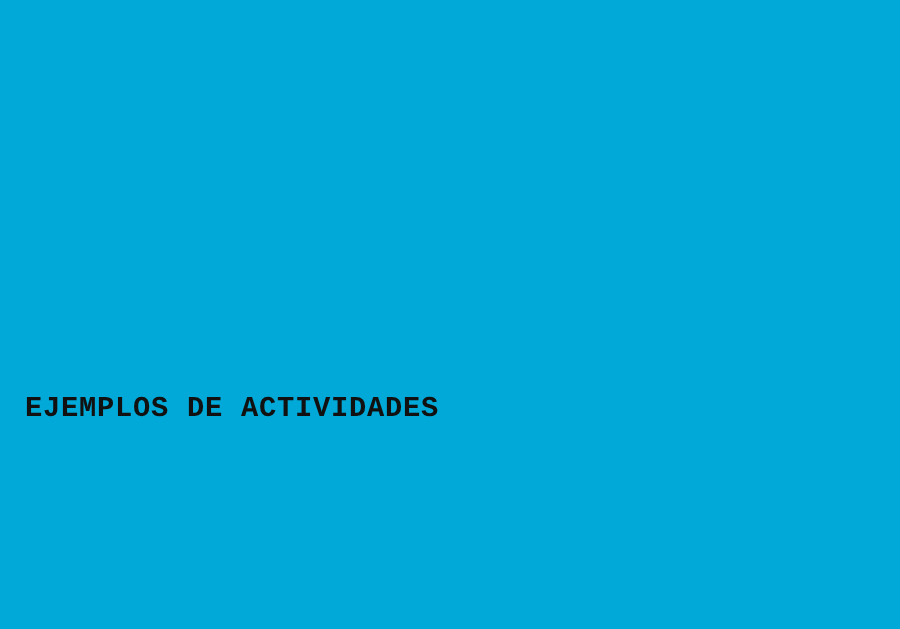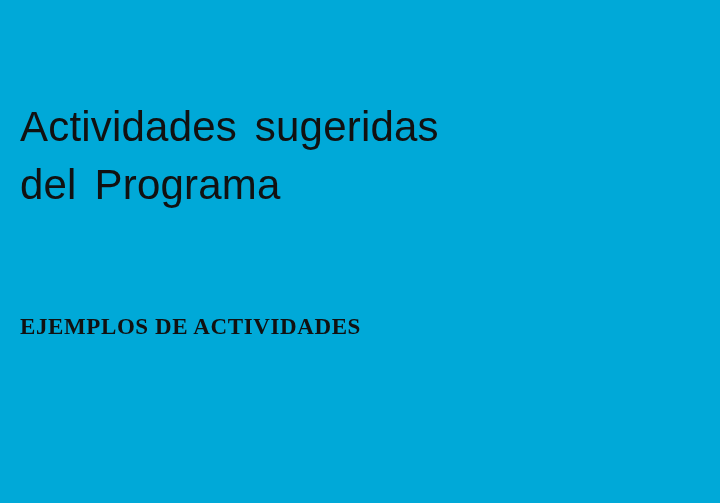--- a/index.html
+++ b/index.html
@@ -38,34 +38,32 @@
   }
 
   .slide-body {
     position: absolute;
     left: 20px;
     top: 312px;
     width: 640px;
   }
 
   .body-line {
-    font-family: Liberation Serif, serif;
+    font-family: Liberation Mono, monospace;
     font-size: 23px;
     font-weight: 700;
     line-height: 30px;
     letter-spacing: 0.6px;
     color: #111111;
     margin: 0;
   }
 </style>
 </head>
 <body>
 
 <div class="slide">
 
-  <div class="slide-title">Actividades sugeridas
-del Programa</div>
 
   <div class="slide-body">
     <p class="body-line">EJEMPLOS DE ACTIVIDADES</p>
   </div>
 
 </div>
 
 </body></html>

